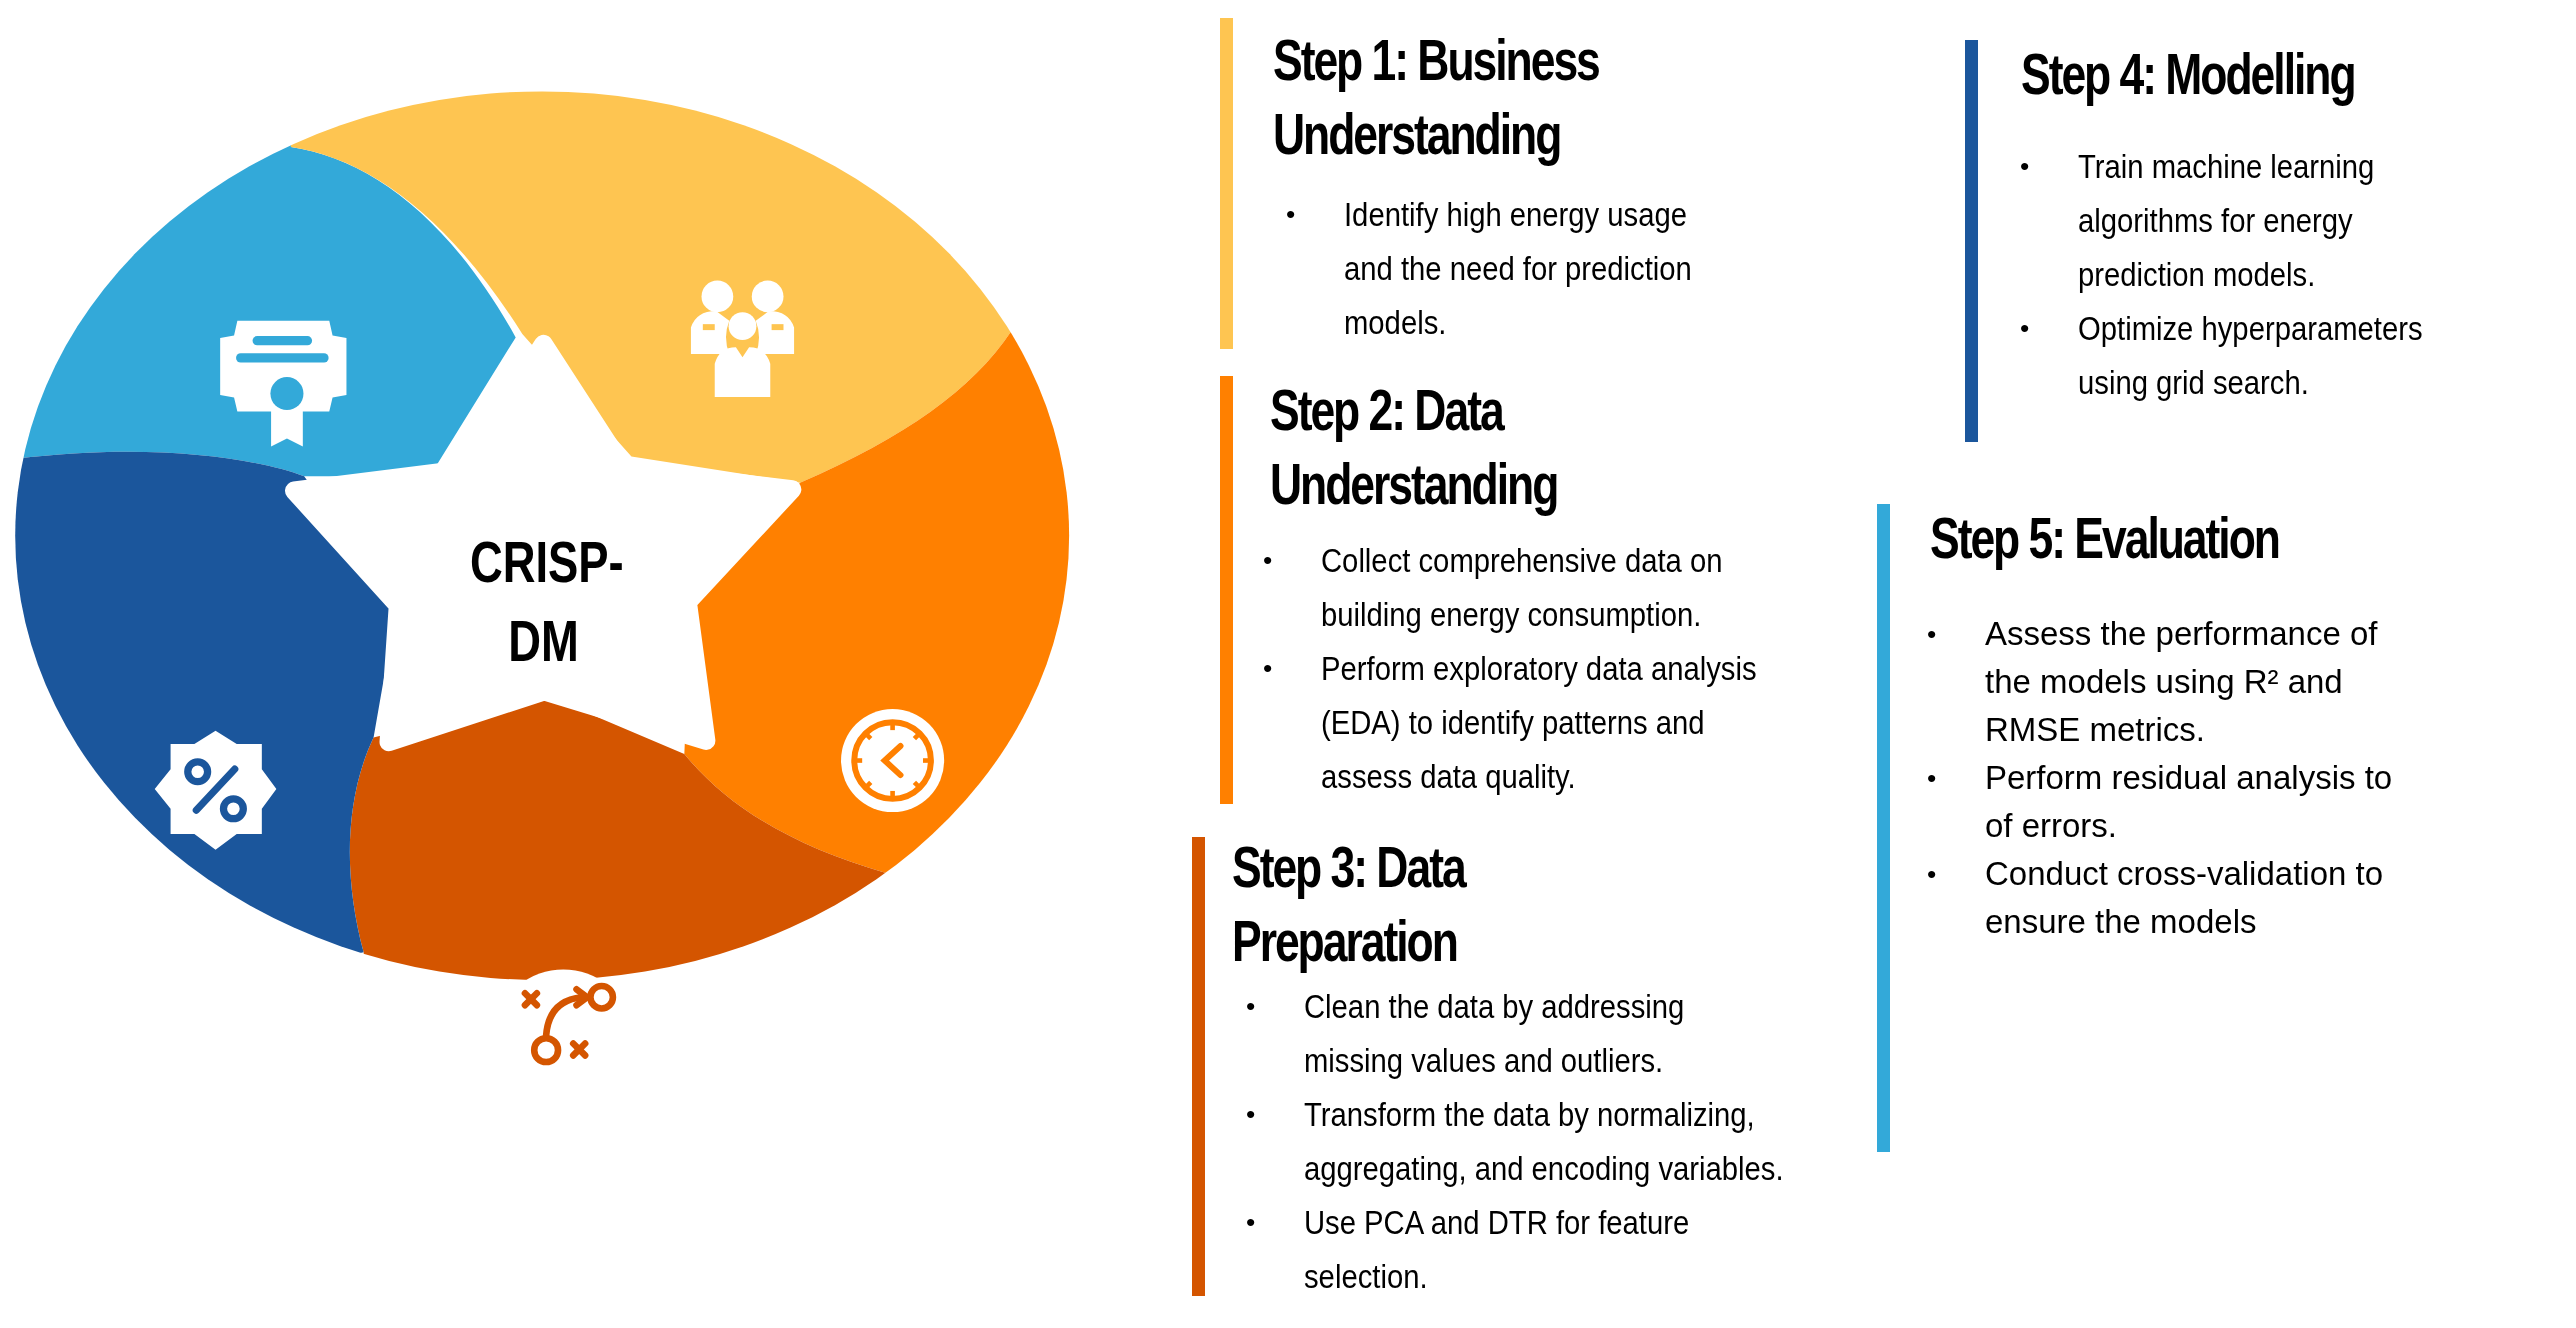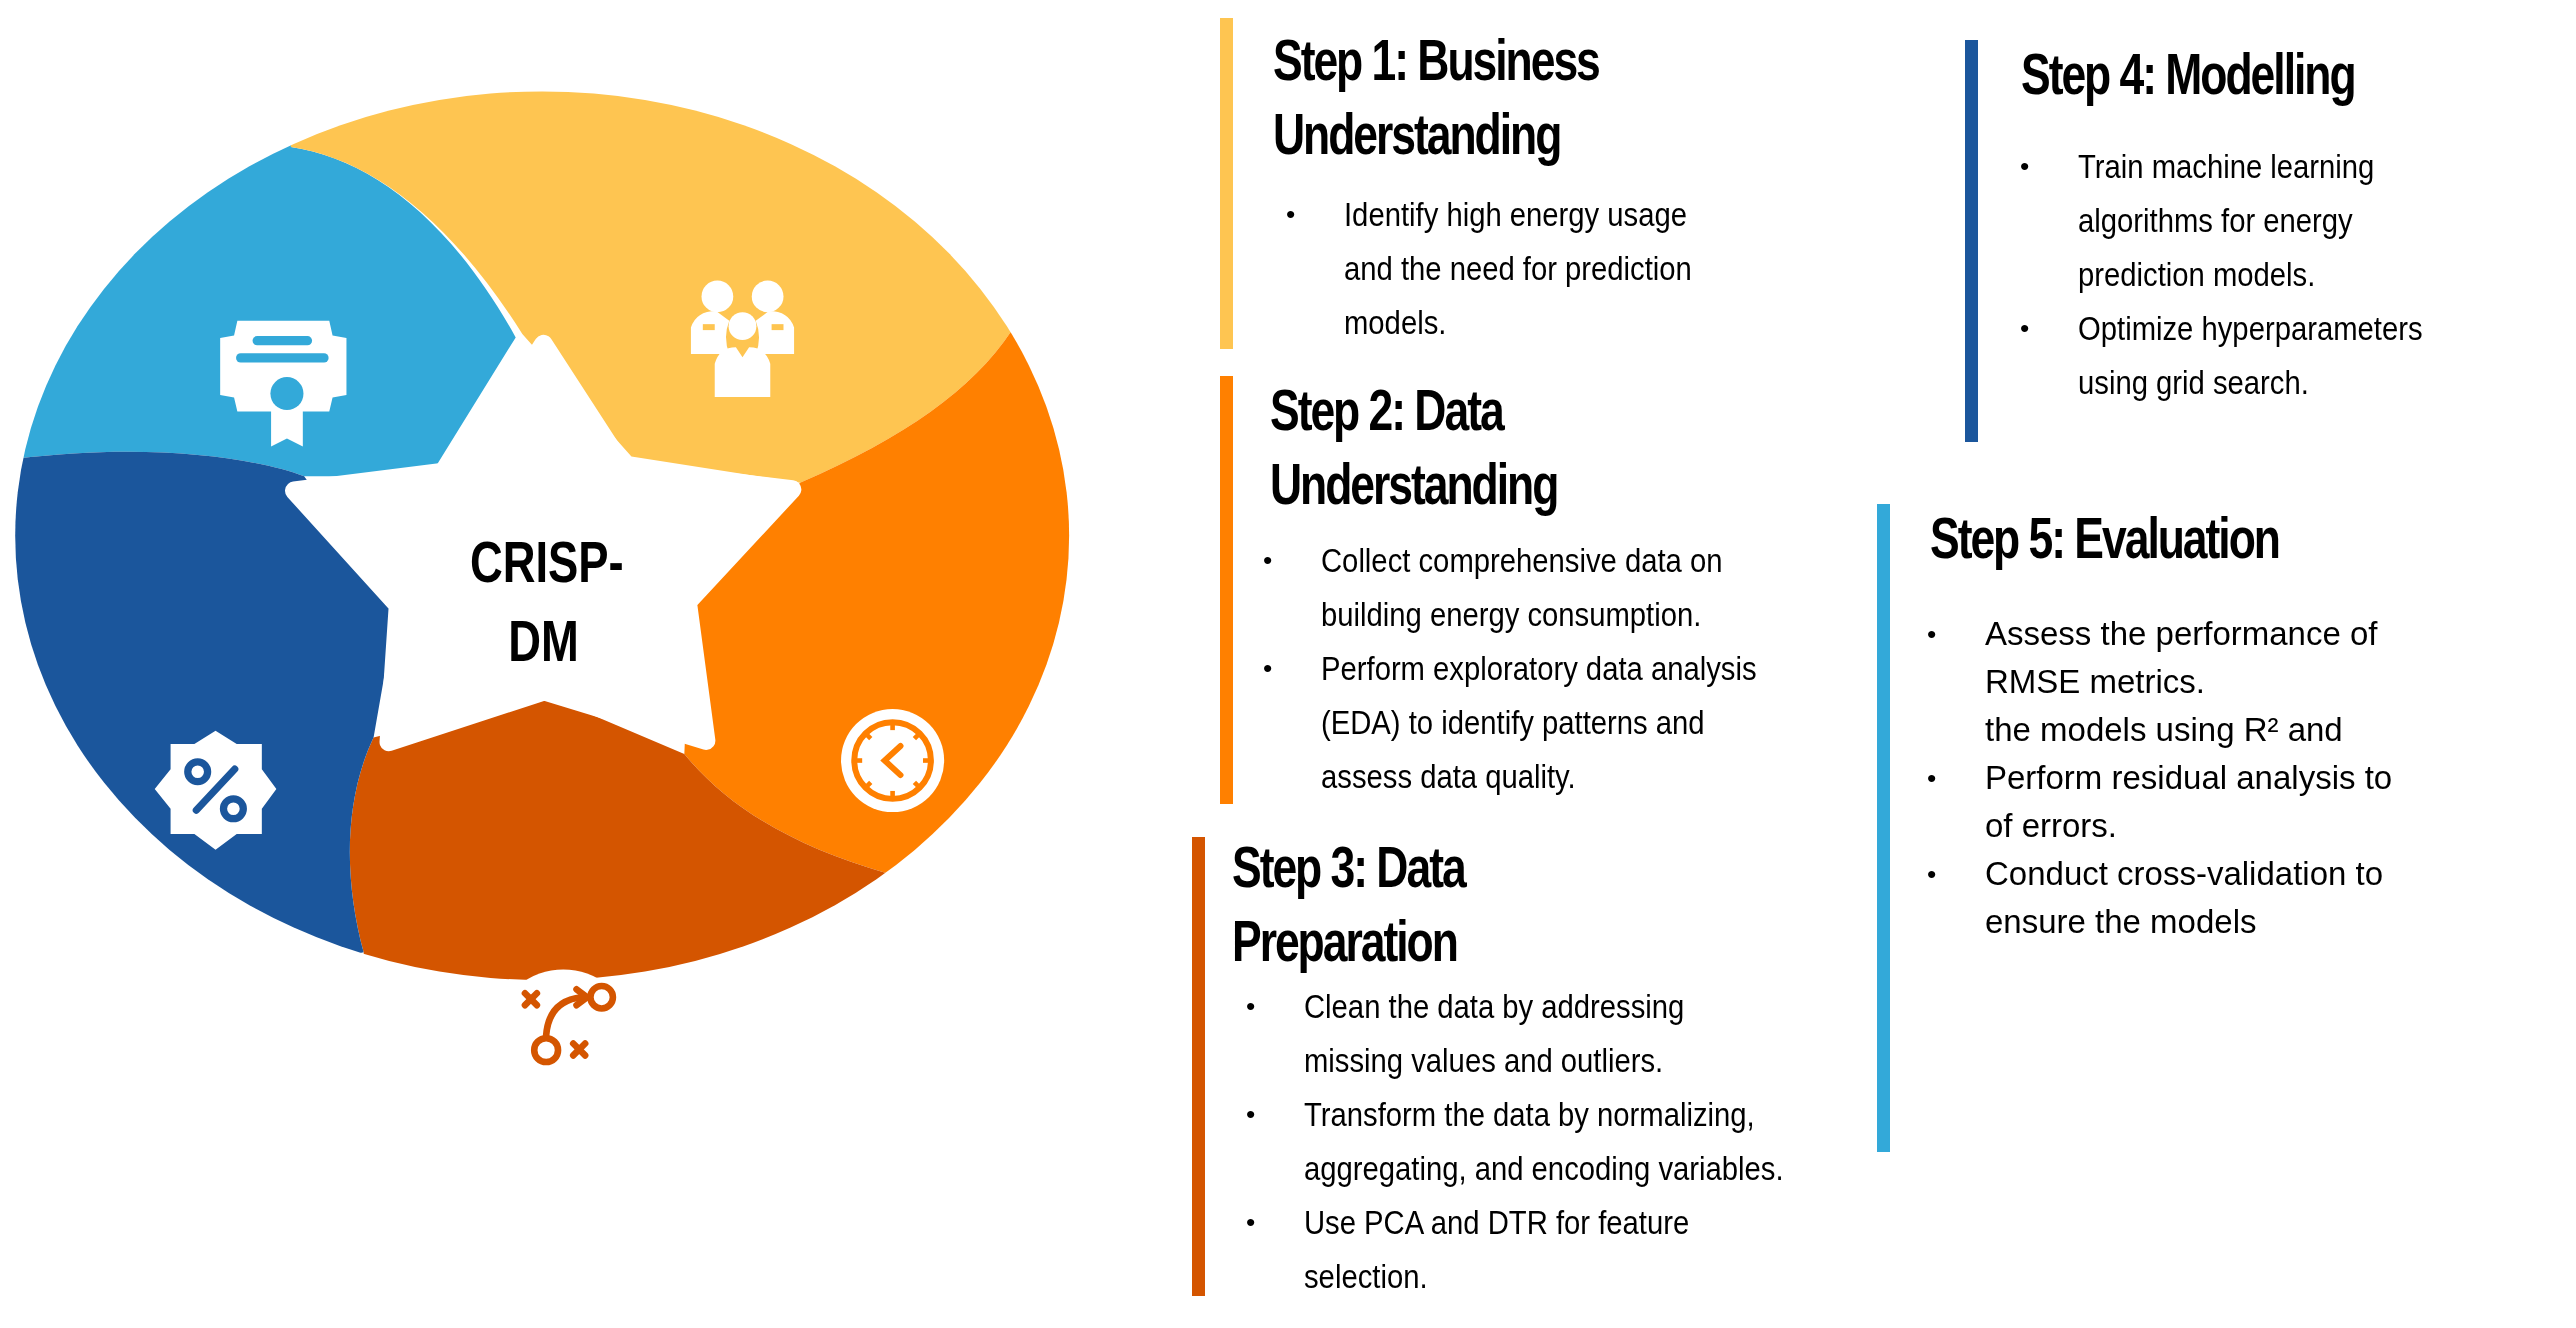--- a/index.html
+++ b/index.html
@@ -166,22 +166,22 @@
 
 <div class="step" style="left:1877px; top:504px; width:608px; height:648px;">
   <div class="step-bar" style="height:648px; background:#33A9D9;"></div>
   <div class="step-title" style="left:53px; top:-3.3px;">
     <div>Step 5: Evaluation</div>
   </div>
   <ul class="bullets" style="left:50px; top:106px;">
     <li style="line-height:48px; font-size:33px;">
         <span class="dot">•</span>
       <div>Assess the performance of</div>
+        <div>the models using R² and</div>
         <div>RMSE metrics.</div>
-        <div>the models using R² and</div>
       </li>
     <li style="line-height:48px; font-size:33px;">
         <span class="dot">•</span>
       <div>Perform residual analysis to</div>
         <div>of errors.</div>
       </li>
     <li style="line-height:48px; font-size:33px;">
         <span class="dot">•</span>
       <div>Conduct cross-validation to</div>
         <div>ensure the models</div>

